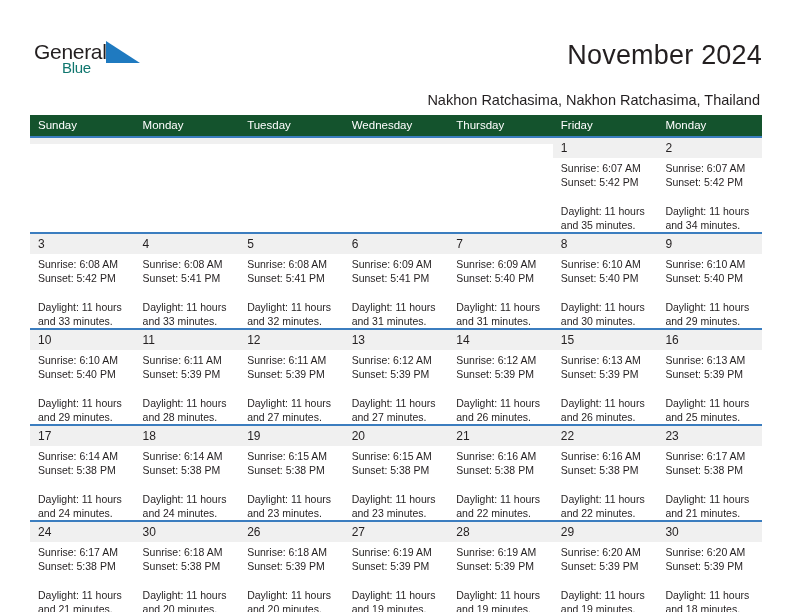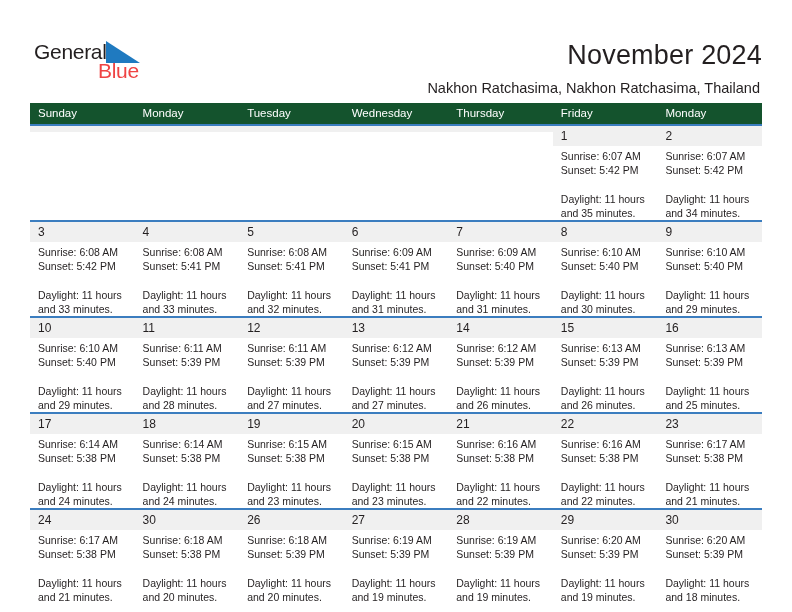--- a/index.html
+++ b/index.html
@@ -48,43 +48,42 @@
   }
   .logo-tri {
     position: absolute;
     left: 72px;
     top: 3px;
   }
   .logo-blue {
     position: absolute;
     left: 28px;
     top: 21px;
-    font-size: 21px;
+    font-size: 15px;
     letter-spacing: -0.3px;
-    color: #ef4444;
-    margin-left: 36px;
+    color: #0f766e;
   }
   .title-wrap {
     text-align: right;
     padding-top: 0px;
   }
   .cal-title {
     font-size: 27px;
     color: #231f20;
     line-height: 34px;
     font-weight: normal;
     letter-spacing: 0.2px;
   }
 
   .subtitle {
     text-align: right;
     font-size: 14.5px;
     color: #231f20;
     padding-right: 2px;
-    margin-top: 8px;
+    margin-top: 20px;
     margin-bottom: 7px;
   }
 
   
   table.calendar {
     width: 732px;
     border-collapse: collapse;
     table-layout: fixed;
   }
   table.calendar th {

